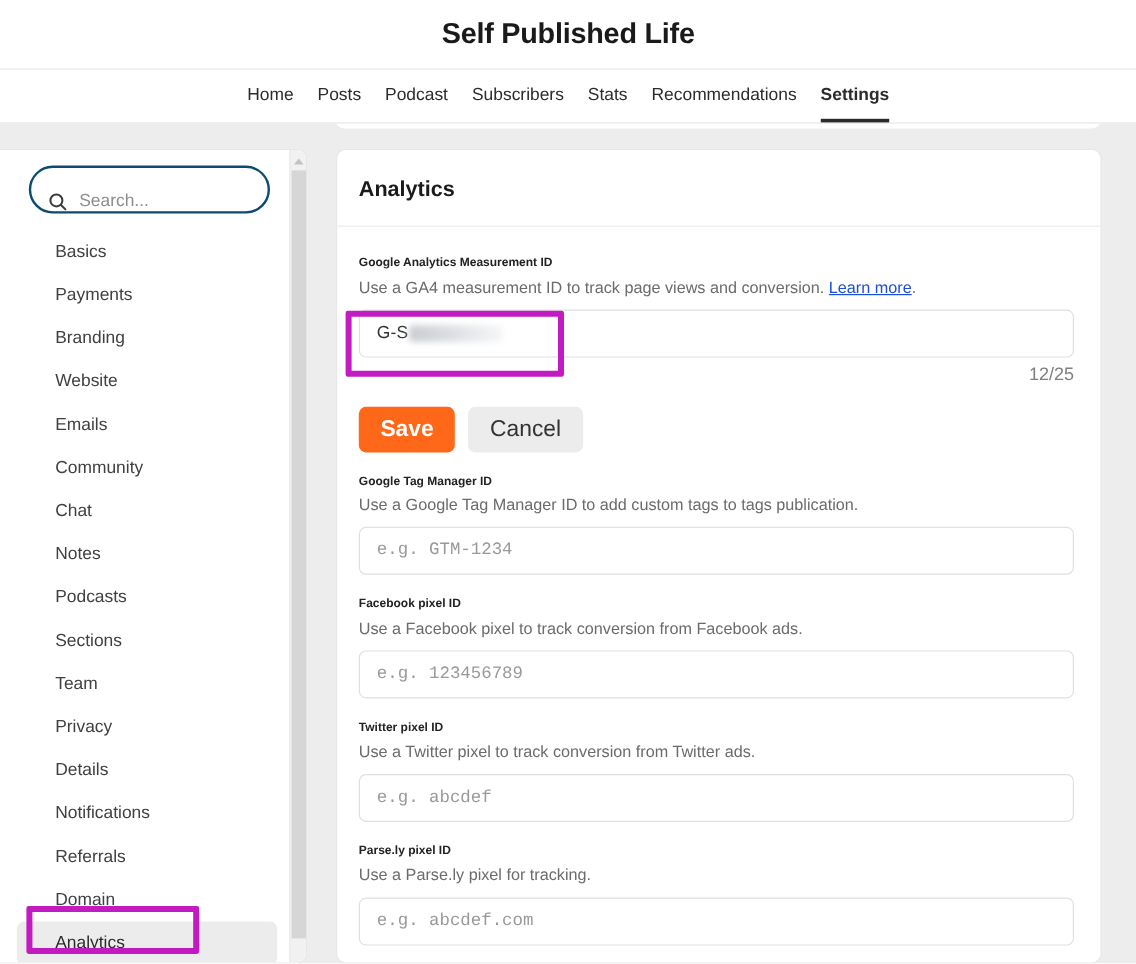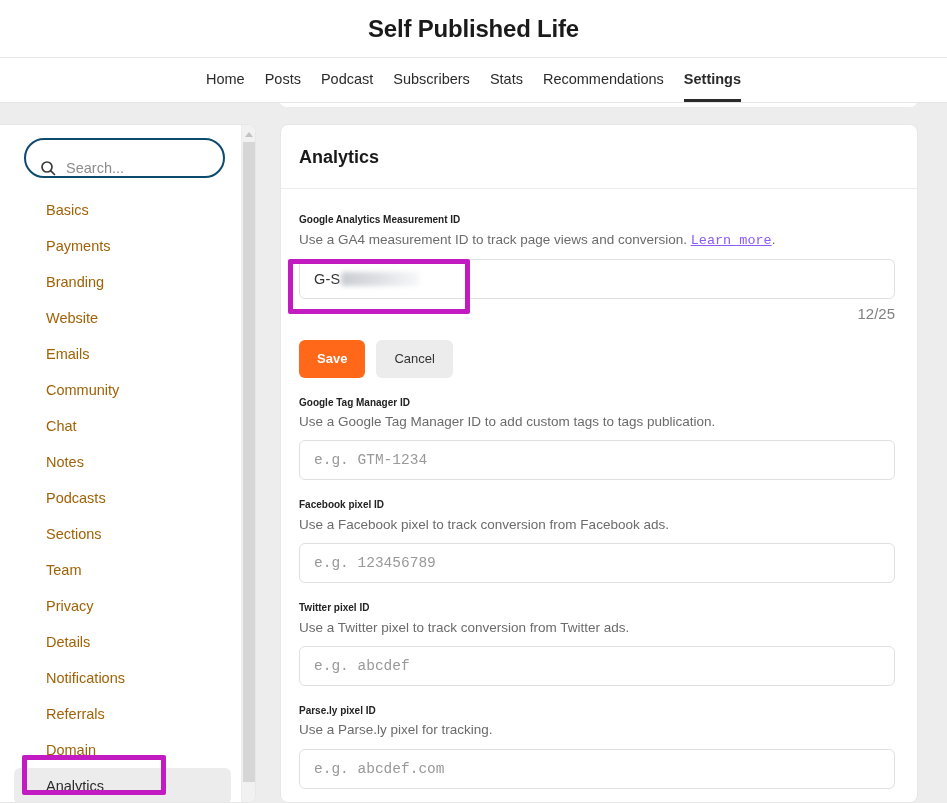--- a/index.html
+++ b/index.html
@@ -134,21 +134,21 @@
   .search-input::placeholder { color: #8d8d8d; }
 
   .nav-list { padding: 4px 0 0 0; }
   .side-item {
     display: block;
     height: 36px;
     line-height: 36px;
     padding-left: 32px;
     margin: 0 10px 0 14px;
     font-size: 14.5px;
-    color: #a16207;
+    color: #404040;
     border-radius: 6px;
     cursor: pointer;
     white-space: nowrap;
     position: relative;
   }
   .side-item.selected {
     background: #ececec;
     color: #2b2b2b;
   }
 
@@ -223,23 +223,22 @@
     margin-bottom: 4px;
     line-height: 1.35;
   }
   .field-desc {
     font-size: 13.5px;
     color: #6b6b6b;
     margin-bottom: 9px;
     line-height: 1.35;
   }
   .field-desc a {
-    color: #8b5cf6;
+    color: #1d4ed8;
     text-decoration: underline;
-    font-family: Liberation Mono, monospace;
   }
   .text-input {
     display: block;
     width: 100%;
     height: 40px;
     border: 1px solid #e0e0e0;
     border-radius: 6px;
     padding: 0 14px;
     font-family: Liberation Mono, monospace;
     font-size: 14.5px;
@@ -256,21 +255,21 @@
     margin-top: 6px;
   }
 
   .btn-row { display: flex; gap: 11px; margin: 12px 0 18px 0; }
   .btn {
     border: none;
     border-radius: 6px;
     height: 38px;
     padding: 0 18px;
     font-family: "Liberation Sans", sans-serif;
-    font-size: 13px;
+    font-size: 19px;
     font-weight: 600;
     cursor: pointer;
     line-height: 38px;
   }
   .btn-primary { background: #ff6719; color: #ffffff; }
   .btn-secondary { background: #ececec; color: #333333; font-weight: 500; }
 
   
   .ga-input-shell { position: relative; }
   .redact-value {

